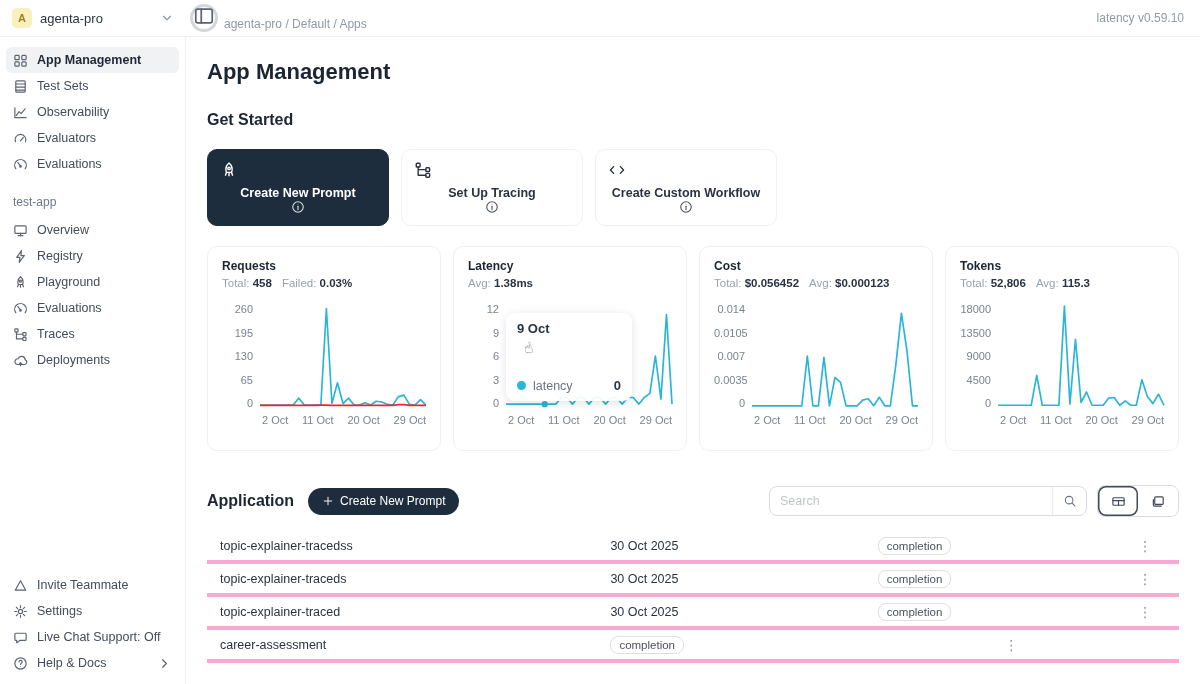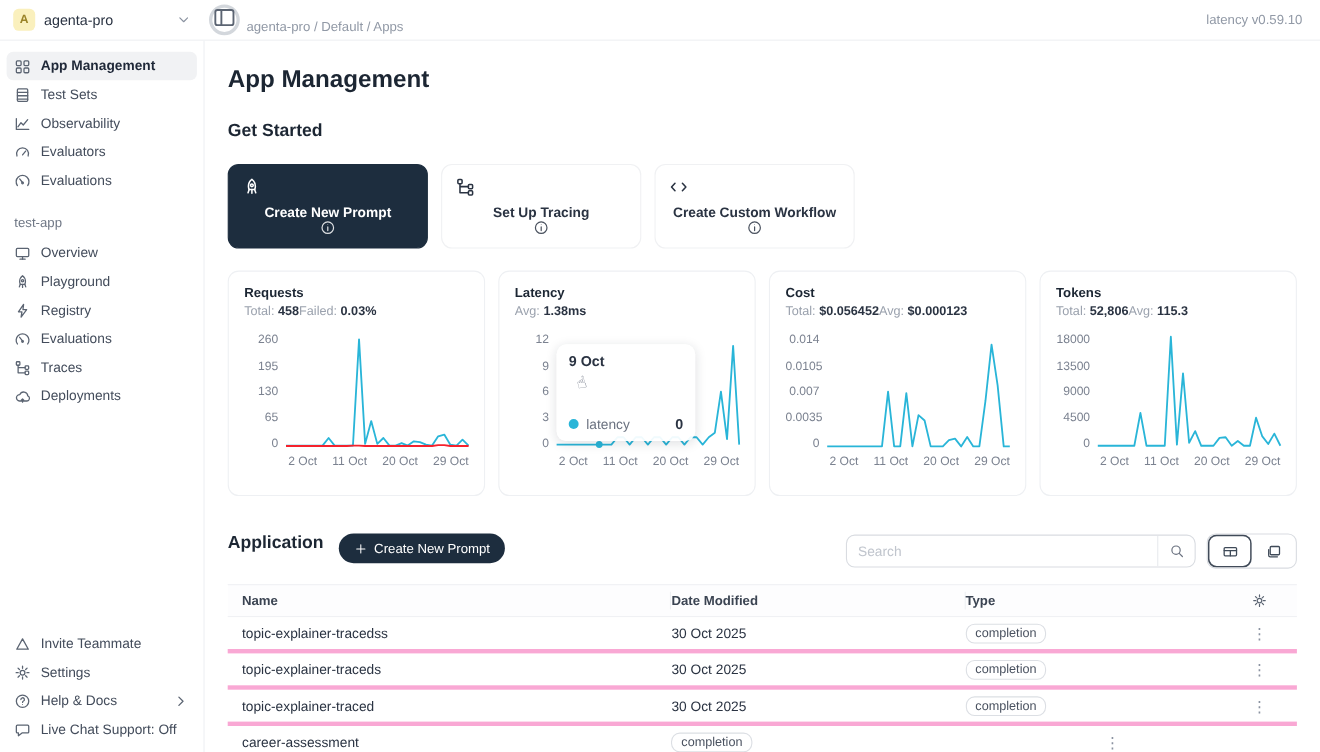--- a/index.html
+++ b/index.html
@@ -50,42 +50,42 @@
   .gs-card .gs-bottom { display:flex; align-items:center; justify-content:space-between;flex-direction:column; }
   .gs-card .gs-label { font-size:12.5px; font-weight:bold; }
   .gs-card .info { width:14px; height:14px; opacity:.85; }
 
   
   .charts { display:flex; gap:12px; }
   .chart-card { position:relative; width:234px; height:205px; border:1px solid #eef0f3; border-radius:10px;
     padding:12px 14px; background:#fff; }
   .cc-title { font-size:12px; font-weight:bold; color:#1c2633; }
   .cc-stats { font-size:11.5px; color:#9aa1ad; margin-top:4px; }
-  .cc-stats b { color:#2a3342; }
+  .cc-stats b { color:#2a3342; margin-right:10px; }
   .plot-wrap { display:flex; margin-top:14px; }
   .yticks { width:38px; display:flex; flex-direction:column; justify-content:space-between;
     text-align:right; font-size:11px; color:#7b8290; padding:0 7px 0 0; height:106px; }
   .plot { flex:1; height:106px; }
   .plot svg { width:100%; height:100%; overflow:visible; }
   .xticks { display:flex; justify-content:space-between; font-size:11px; color:#7b8290;
     margin-top:5px; padding:0 0 0 40px; }
 
   
   .tooltip { position:absolute; left:52px; top:66px; width:126px; height:88px; border-radius:9px;
     background:rgba(255,255,255,.93); box-shadow:0 2px 10px rgba(20,30,50,.13); padding:8px 11px;
     z-index:5; display:flex; flex-direction:column; justify-content:space-between; }
   .tt-date { font-size:13px; font-weight:bold; color:#2a3342; }
   .tt-row { display:flex; align-items:center; gap:7px; font-size:12.5px; color:#6b7280; }
   .tt-dot { width:9px; height:9px; border-radius:50%; background:#29b5d8; }
   .tt-val { margin-left:auto; color:#2a3342; font-weight:bold; font-size:13px; }
   .cursor-glyph { position:absolute; left:18px; top:26px; font-family:"DejaVu Sans",sans-serif;
     font-size:15px; color:#6b7280; transform:rotate(-14deg); }
 
   
-  .app-header { display:flex; align-items:flex-start; margin:34px 0 14px 0; }
+  .app-header { display:flex; align-items:center; margin:34px 0 14px 0; }
   .new-prompt-btn { margin-left:14px; height:27px; border:none; border-radius:14px; background:#1d2d3e;
     color:#fff; font-size:12px; display:flex; align-items:center; gap:6px; padding:0 14px; cursor:pointer;
     font-family:inherit; }
   .new-prompt-btn .icon { width:12px; height:12px; color:#fff; }
   .app-header .right { margin-left:auto; display:flex; align-items:center; gap:10px;padding-left:22px; }
   .searchbox { width:318px; height:30px; border:1px solid #d9dce1; border-radius:8px; display:flex;
     align-items:center; overflow:hidden; background:#fff; }
   .searchbox input { flex:1; border:none; outline:none; font-size:12.5px; padding:0 10px;
     color:#2a3342; font-family:inherit; }
   .searchbox input::placeholder { color:#c0c5cd; }
@@ -203,34 +203,34 @@
                 <rect x="2" y="3" width="12" height="8" rx="1"></rect>
                 <line x1="8" y1="11" x2="8" y2="13.5"></line>
                 <line x1="5.5" y1="13.5" x2="10.5" y2="13.5"></line>
               </svg>
             </span>
             <span>Overview</span>
           </div>
           <div class="side-item">
             <span class="icon">
               <svg viewBox="0 0 16 16">
+                <path d="M9 1.8 4 9h3.4L6.6 14.2 12 7H8.4z"></path>
+              </svg>
+            </span>
+            <span>Registry</span>
+          </div>
+          <div class="side-item">
+            <span class="icon">
+              <svg viewBox="0 0 16 16">
                 <path d="M8 1.8c1.9 1.4 2.8 3.6 2.8 5.6 0 1-.2 1.9-.6 2.7H5.8c-.4-.8-.6-1.7-.6-2.7 0-2 .9-4.2 2.8-5.6z"></path>
                 <circle cx="8" cy="6.6" r="1.1"></circle>
                 <path d="M5.8 10.1 4.9 12.6M10.2 10.1l.9 2.5M8 10.1v3"></path>
               </svg>
             </span>
             <span>Playground</span>
-          </div>
-          <div class="side-item">
-            <span class="icon">
-              <svg viewBox="0 0 16 16">
-                <path d="M9 1.8 4 9h3.4L6.6 14.2 12 7H8.4z"></path>
-              </svg>
-            </span>
-            <span>Registry</span>
           </div>
           <div class="side-item">
             <span class="icon">
               <svg viewBox="0 0 16 16">
                 <path d="M3 12.5a6.2 6.2 0 1 1 10 0"></path>
                 <line x1="8" y1="9.5" x2="5.2" y2="6"></line>
                 <circle cx="8" cy="10" r="0.8"></circle>
               </svg>
             </span>
             <span>Evaluations</span>
@@ -270,40 +270,40 @@
               <svg viewBox="0 0 16 16">
                 <circle cx="8" cy="8" r="2.3"></circle>
                 <path d="M8 1.8v2M8 12.2v2M1.8 8h2M12.2 8h2M3.6 3.6l1.4 1.4M11 11l1.4 1.4M12.4 3.6 11 5M5 11l-1.4 1.4"></path>
               </svg>
             </span>
             <span>Settings</span>
           </div>
           <div class="side-item">
             <span class="icon">
               <svg viewBox="0 0 16 16">
+                <path d="M3 3.5h10c.6 0 1 .4 1 1v5.5c0 .6-.4 1-1 1H7.5L4 13.7V11H3c-.6 0-1-.4-1-1V4.5c0-.6.4-1 1-1z"></path>
+              </svg>
+            </span>
+            <span>Live Chat Support: Off</span>
+          </div>
+          <div class="side-item">
+            <span class="icon">
+              <svg viewBox="0 0 16 16">
                 <circle cx="8" cy="8" r="6"></circle>
                 <path d="M6.4 6.3a1.7 1.7 0 1 1 2.5 1.5c-.6.3-.9.7-.9 1.3"></path>
                 <circle cx="8" cy="11.2" r="0.5" fill="currentColor" stroke="none"></circle>
               </svg>
             </span>
             <span>Help &amp; Docs</span>
             <span class="spacer"></span>
             <span class="icon chev">
               <svg viewBox="0 0 16 16">
                 <polyline points="6,4 10,8 6,12"></polyline>
               </svg>
             </span>
-          </div>
-          <div class="side-item">
-            <span class="icon">
-              <svg viewBox="0 0 16 16">
-                <path d="M3 3.5h10c.6 0 1 .4 1 1v5.5c0 .6-.4 1-1 1H7.5L4 13.7V11H3c-.6 0-1-.4-1-1V4.5c0-.6.4-1 1-1z"></path>
-              </svg>
-            </span>
-            <span>Live Chat Support: Off</span>
           </div>
         </div>
     </div>
 
     <div class="main">
       <div class="page-title">App Management</div>
       <div class="section-h">Get Started</div>
       <div class="gs-row" id="gs-row">
           <div class="gs-card dark">
             <span class="icon gi"><svg viewBox="0 0 16 16">
@@ -488,32 +488,20 @@
                 <svg viewBox="0 0 16 16">
                     <rect x="4" y="3" width="9" height="8" rx="1"></rect>
                     <path d="M11 13H4a1.5 1.5 0 0 1-1.5-1.5V6"></path>
                   </svg></span>
             </div>
           </div>
         </div>
       </div>
 
       <div class="table">
-        <div class="t-head">
-          <div class="c-name">Name</div>
-          <div class="c-date">Date Modified</div>
-          <div class="c-type">Type</div>
-          <div class="c-act">
-            <span class="icon">
-              <svg viewBox="0 0 16 16">
-                  <circle cx="8" cy="8" r="2.4"></circle>
-                  <path d="M8 2v2M8 12v2M2 8h2M12 8h2M3.8 3.8l1.4 1.4M10.8 10.8l1.4 1.4M12.2 3.8l-1.4 1.4M5.2 10.8l-1.4 1.4"></path>
-                </svg></span>
-          </div>
-        </div>
         <div id="t-body">
             <div class="t-row">
               <div class="c-name">topic-explainer-tracedss</div>
               <div class="c-date">30 Oct 2025</div>
               <div class="c-type"><span class="badge">completion</span></div>
               <div class="c-act">
                 <span class="dots">⋮</span>
               </div>
             </div>
             <div class="t-row">

